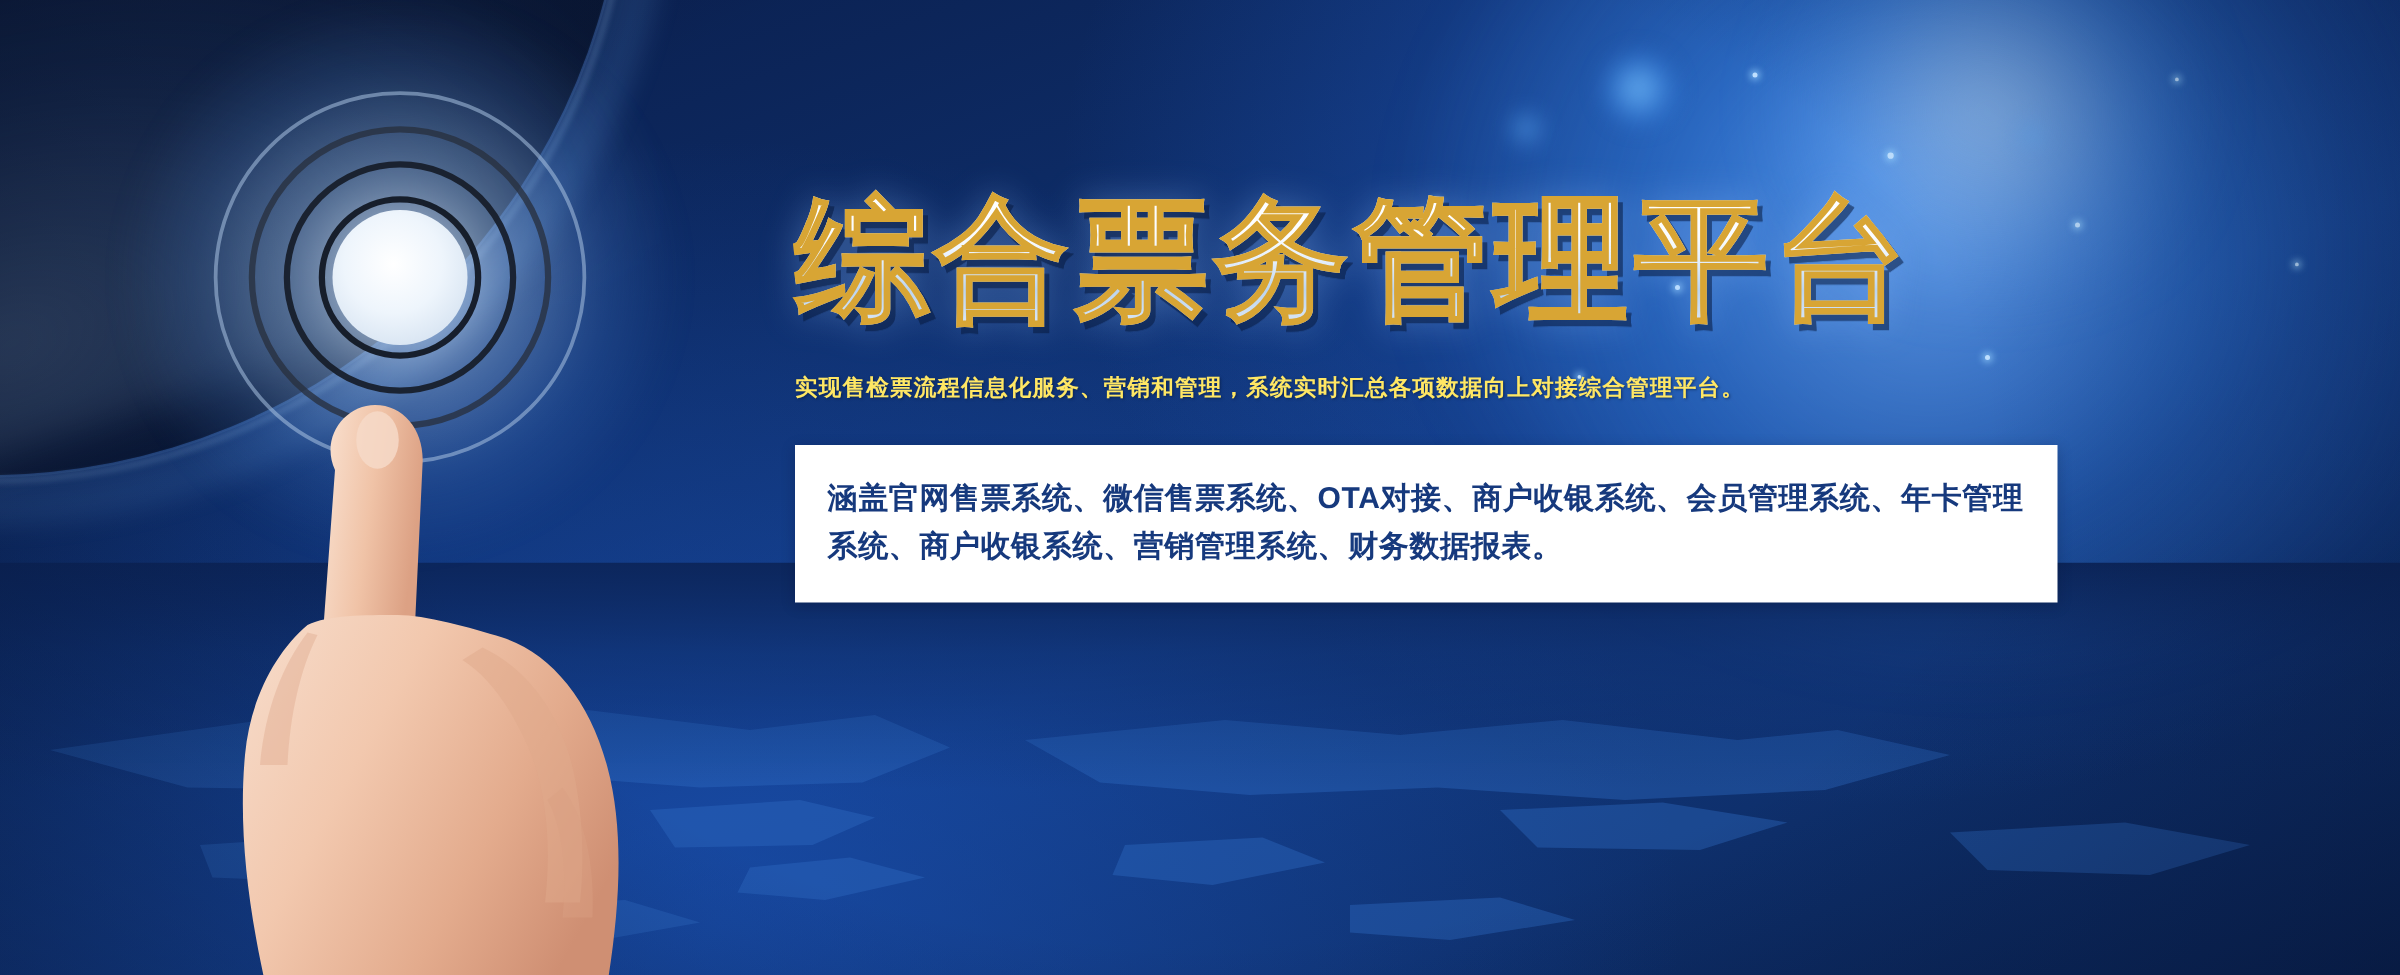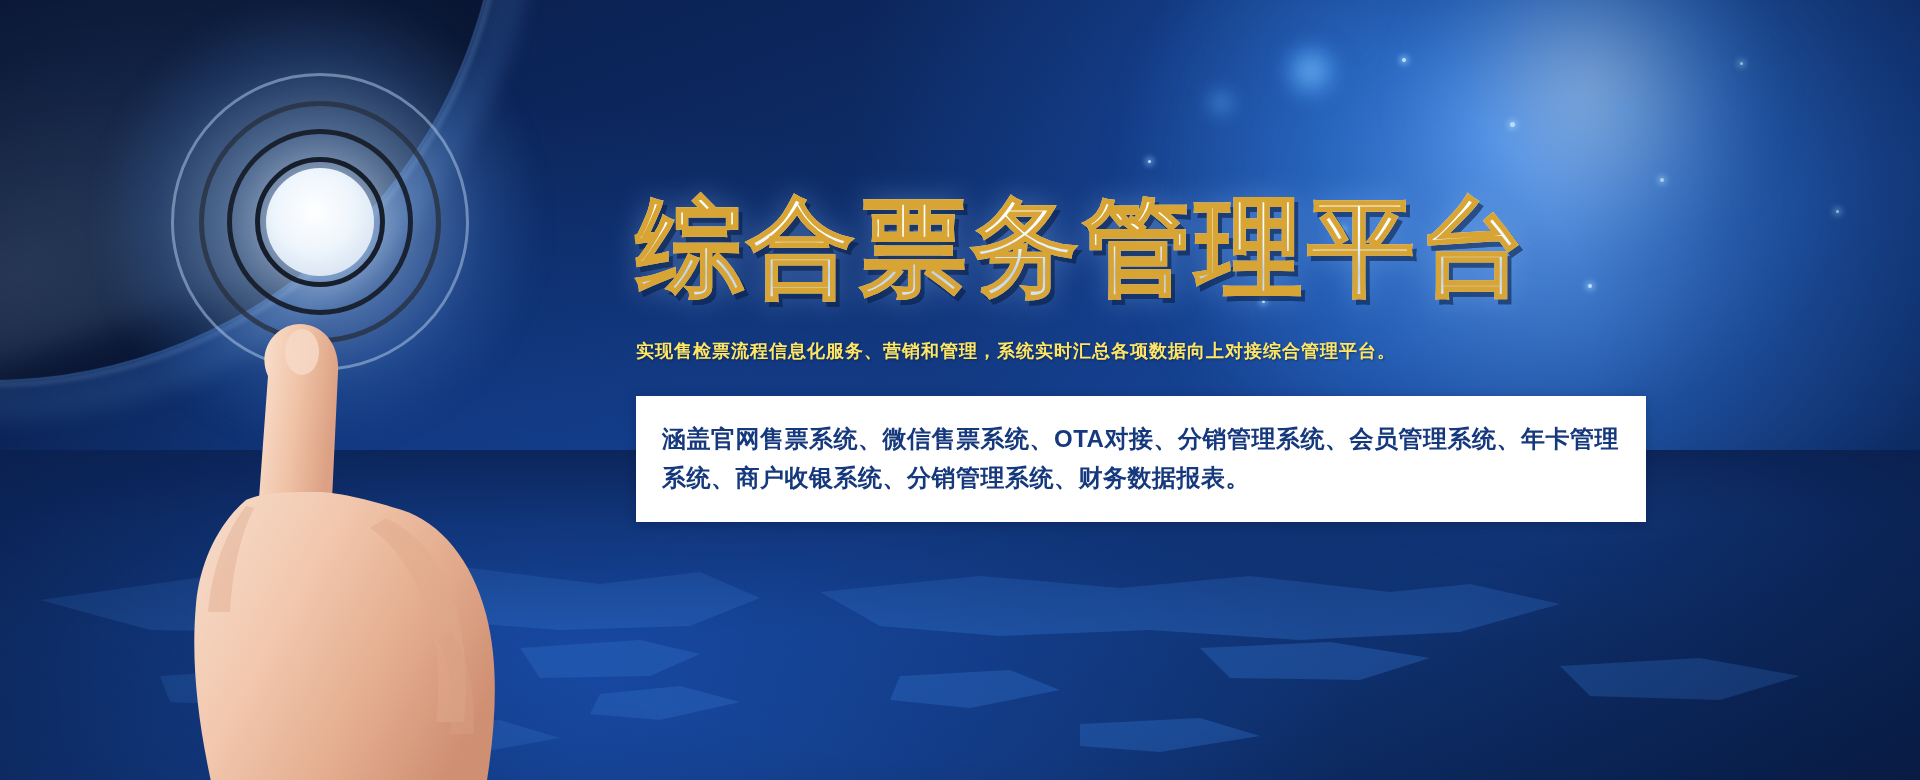--- a/index.html
+++ b/index.html
@@ -159,21 +159,20 @@
     left: 150px; bottom: -40px;
     width: 420px; height: 620px;
   }
   .hand svg { width: 100%; height: 100%; display: block; }
 
   
   .content {
     position: absolute;
     left: 636px; top: 150px;
     width: 1070px;
-    margin-top: 40px;
   }
 
   .title {
     font-family: "DejaVu Serif", "Liberation Serif", serif;
     font-size: 106px;
     font-weight: 700;
     letter-spacing: 6px;
     line-height: 1.08;
     margin: 0;
     background: linear-gradient(to bottom, #ffffff 0%, #fbfdff 34%, #e3eefb 52%, #bcd4ef 72%, #dfe9f6 100%);
@@ -303,17 +302,17 @@
       <ellipse cx="152" cy="152" rx="17" ry="23" fill="#f6d9c8" opacity="0.85"></ellipse>
     </svg>
   </div>
 
   <div class="content">
     <h1 class="title">综合票务管理平台</h1>
 
     <p class="subtitle">实现售检票流程信息化服务、营销和管理，系统实时汇总各项数据向上对接综合管理平台。</p>
 
     <div class="infobox">
-      <p>涵盖官网售票系统、微信售票系统、OTA对接、分销管理系统、会员管理系统、年卡管理系统、商户收银系统、分销管理系统、财务数据报表。</p>
+      <p>涵盖官网售票系统、微信售票系统、OTA对接、商户收银系统、会员管理系统、年卡管理系统、商户收银系统、营销管理系统、财务数据报表。</p>
     </div>
   </div>
 
 </div>
 
 </body></html>

